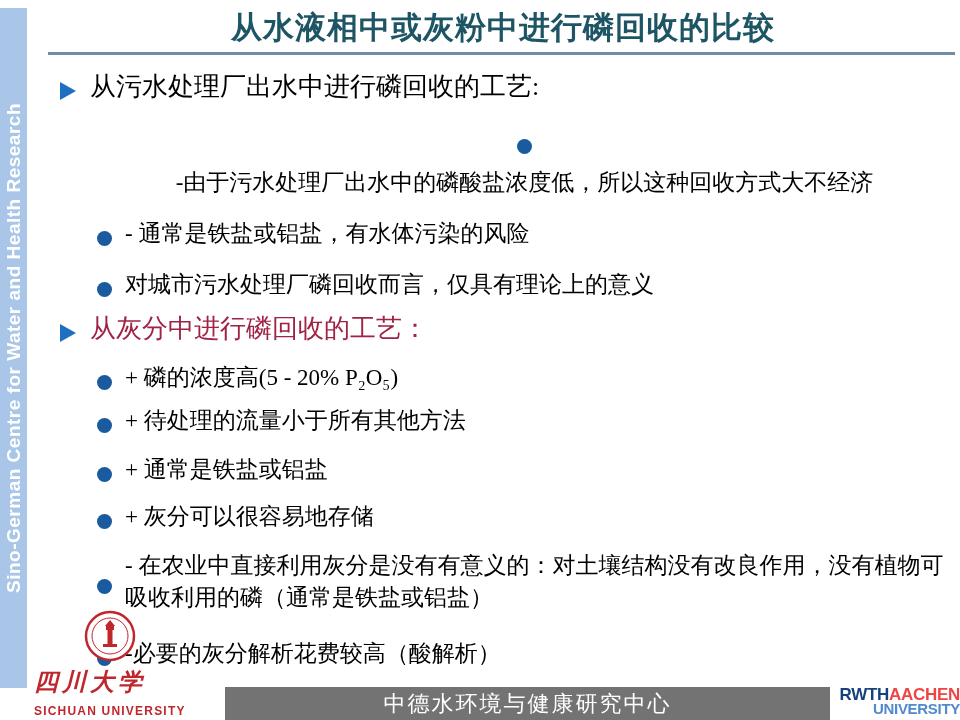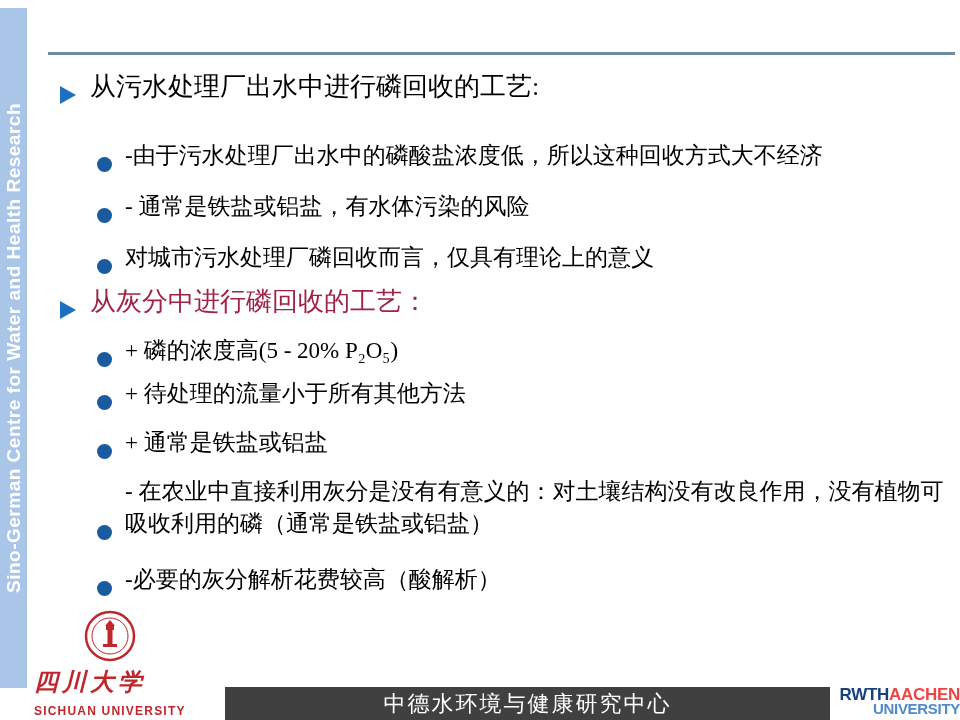--- a/index.html
+++ b/index.html
@@ -17,36 +17,36 @@
                   letter-spacing:0.5px; }
 
   
   .title { position:absolute; top:7px; left:50px; right:4px; text-align:center;
            font-size:31px; color:#1D5565; letter-spacing:1px; white-space:nowrap; }
   .title-rule { position:absolute; top:52px; left:48px; right:5px; height:3px;
                 background:#6E8CA3; }
 
   
   .content { position:absolute; top:62px; left:60px; right:8px; color:#000; }
-  .row { display:flex; align-items:flex-end; }
+  .row { display:flex; align-items:center; }
   .row-l1 { gap:14px; font-size:26px; line-height:34px; }
   .row-l2 { gap:13px; margin-left:37px; font-size:23px; line-height:32px; }
   .tri { flex:none; width:0; height:0; margin-top:8px;
          border-top:9px solid transparent; border-bottom:9px solid transparent;
          border-left:16px solid #1E6FC0; }
   .dot { flex:none; width:15px; height:15px; border-radius:50%; background:#1A5A9E;
          margin-top:9px; }
   .heading-red { color:#A02345; }
-  .mt8{margin-top:8px;} .mt22{margin-top:36px;} .mt19{margin-top:19px;}
+  .mt8{margin-top:8px;} .mt22{margin-top:26px;flex-direction:column;} .mt19{margin-top:19px;}
   .mt18{margin-top:11px;} .mt16{margin-top:16px;} .mt17{margin-top:17px;}
   .mt15{margin-top:15px;} .mt24{margin-top:24px;}
 
   
   .footer-bar { position:absolute; left:225px; bottom:0; width:605px; height:33px;
-                background:#404040; display:flex; align-items:center; justify-content:center; }
+                background:#737373; display:flex; align-items:center; justify-content:center; }
   .footer-bar span { color:#fff; font-size:22px; letter-spacing:2px; }
 
   .scu { position:absolute; left:34px; bottom:2px; display:flex; align-items:center; gap:8px;flex-direction:column; }
   .scu-seal { flex:none; }
   .scu-cn { font-size:24px; font-weight:bold; color:#C0272D; letter-spacing:4px;
             font-style:italic; line-height:24px; }
   .scu-en { font-family:"Liberation Sans","DejaVu Sans",sans-serif; font-size:12px;
             font-weight:bold; color:#C0272D; letter-spacing:1.2px; margin-top:10px; }
 
   .rwth { position:absolute; right:0; bottom:4px; width:128px; text-align:right;
@@ -58,20 +58,21 @@
 </style>
 </head>
 <body>
 
 <div class="slide">
 
   <div class="sidebar">
     <span class="sidebar-text">Sino-German Centre for Water and Health Research</span>
   </div>
 
+  <h1 class="title">从水液相中或灰粉中进行磷回收的比较</h1>
   <div class="title-rule"></div>
 
   <div class="content">
 
     <div class="row row-l1 mt8">
       <span class="tri"></span>
       <span>从污水处理厂出水中进行磷回收的工艺:</span>
     </div>
 
     <div class="row row-l2 mt22">
@@ -102,20 +103,24 @@
     <div class="row row-l2 mt18">
       <span class="dot"></span>
       <span>+ 待处理的流量小于所有其他方法</span>
     </div>
 
     <div class="row row-l2 mt17">
       <span class="dot"></span>
       <span>+ 通常是铁盐或铝盐</span>
     </div>
 
+    <div class="row row-l2 mt15">
+      <span class="dot"></span>
+      <span>+ 灰分可以很容易地存储</span>
+    </div>
 
     <div class="row row-l2 mt17">
       <span class="dot"></span>
       <span>- 在农业中直接利用灰分是没有有意义的：对土壤结构没有改良作用，没有植物可吸收利用的磷（通常是铁盐或铝盐）</span>
     </div>
 
     <div class="row row-l2 mt24">
       <span class="dot"></span>
       <span>-必要的灰分解析花费较高（酸解析）</span>
     </div>

